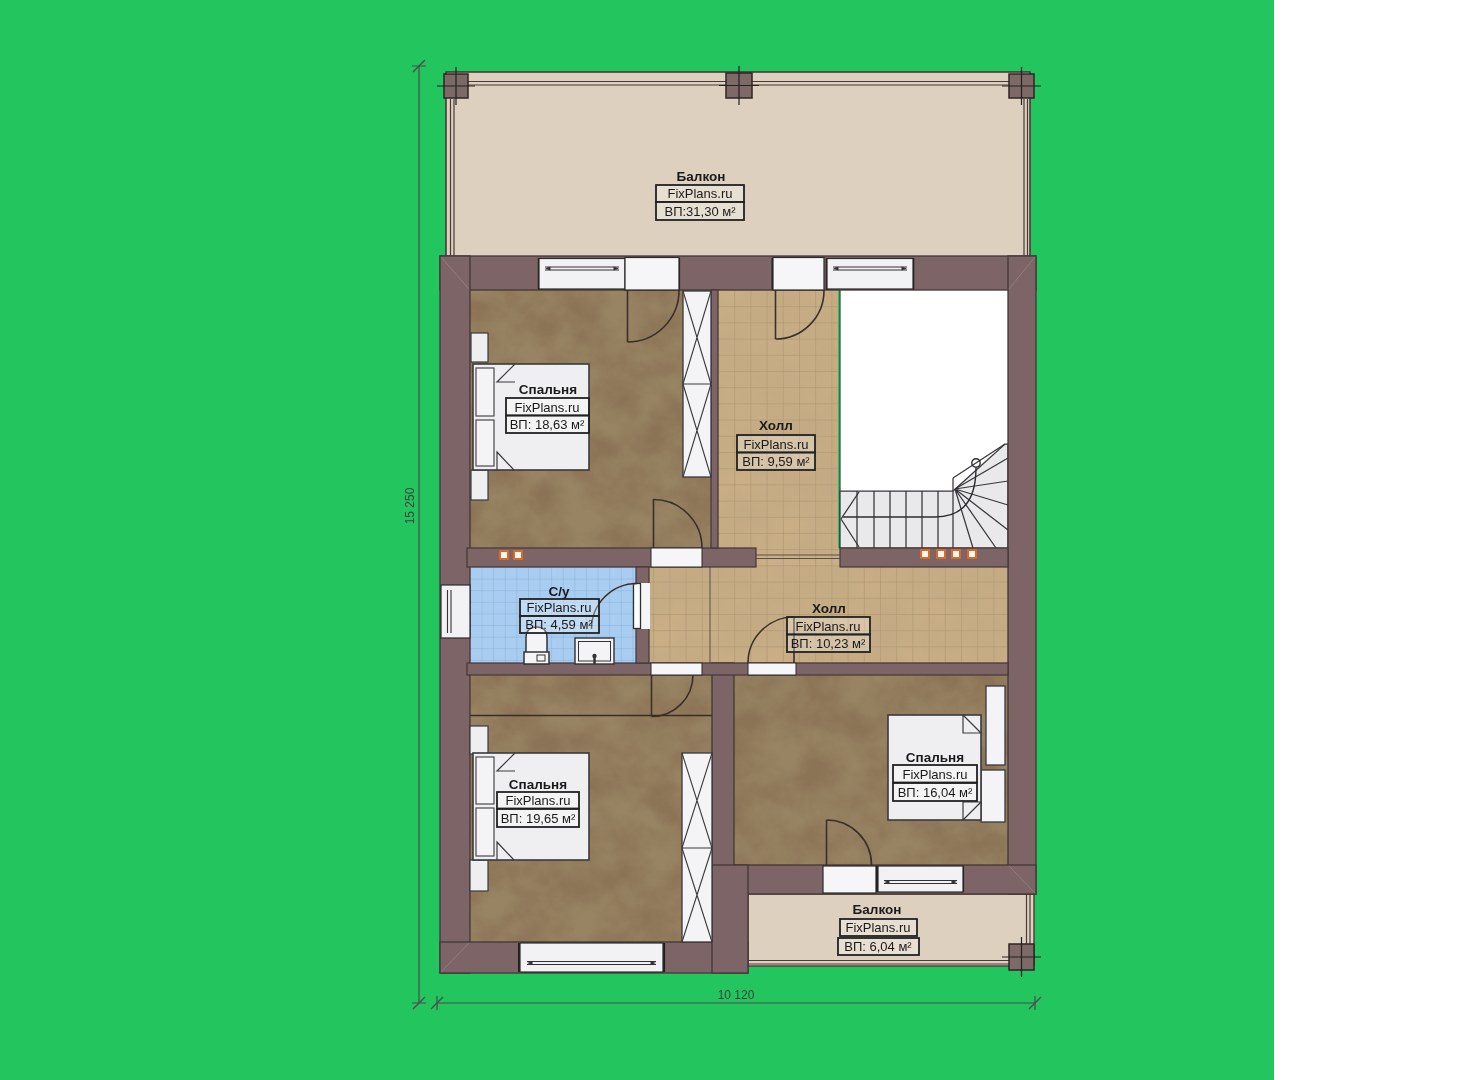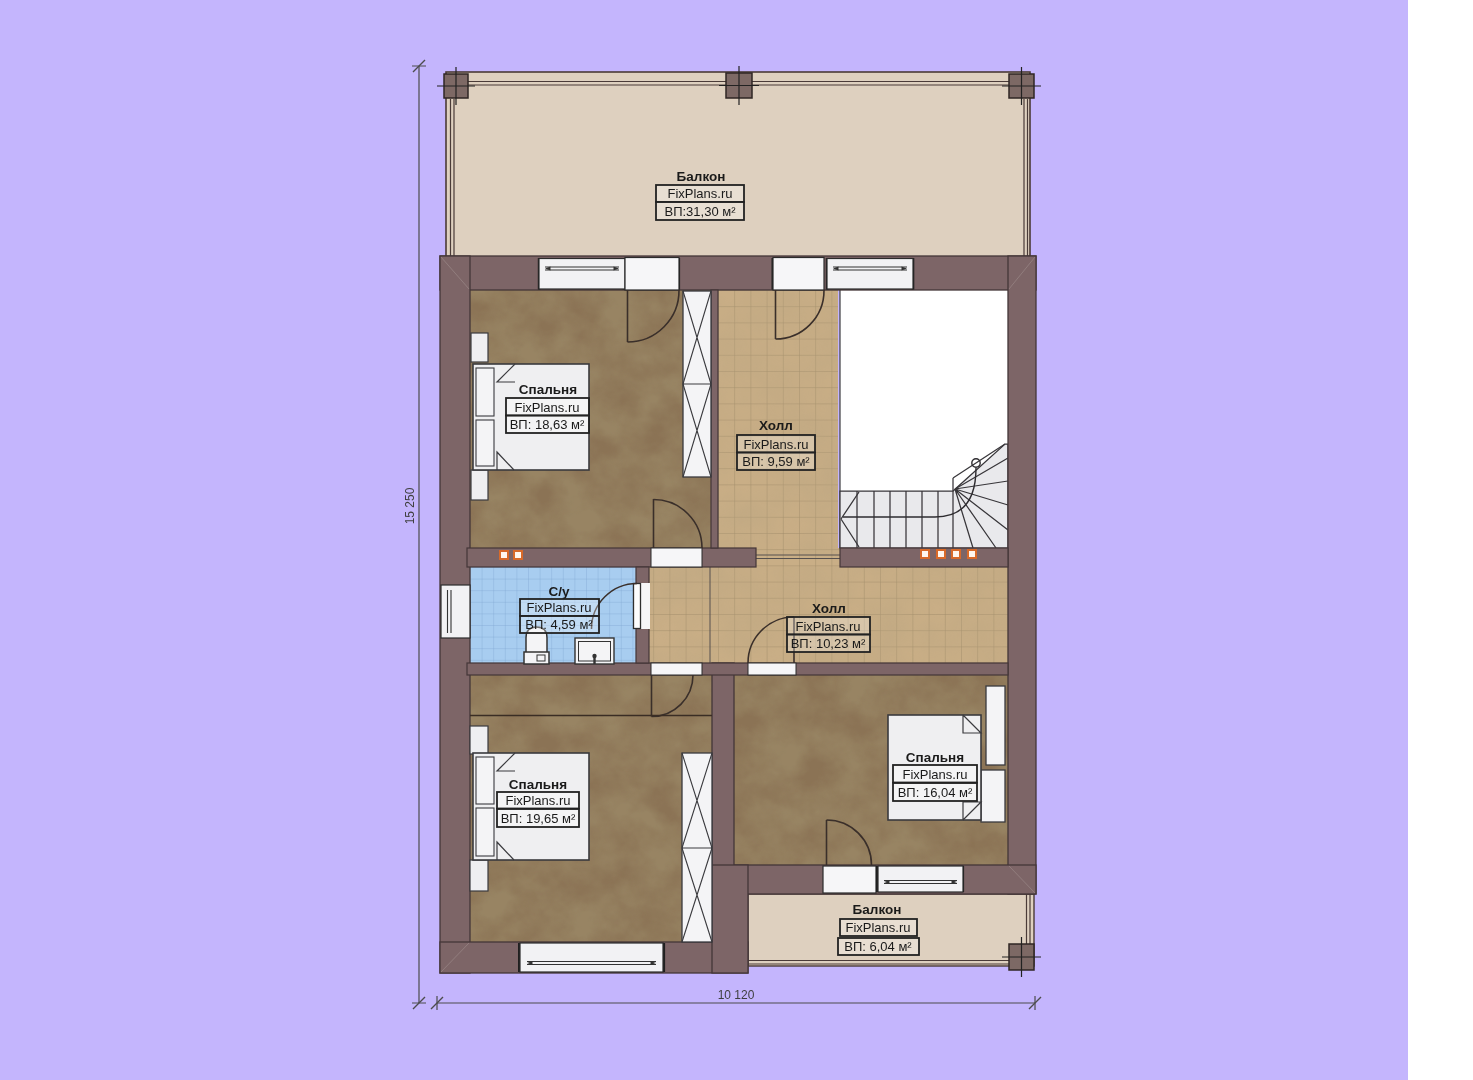--- a/index.html
+++ b/index.html
@@ -1,16 +1,16 @@
 <!DOCTYPE html>
 <html><head>
 <meta charset="utf-8">
 <style>
 html,body{margin:0;padding:0;background:#ffffff;}
-#page{position:relative;width:1408px;height:1080px;background:#c4b5fd;overflow:hidden;
+#page{position:relative;width:1274px;height:1080px;background:#22c55e;overflow:hidden;
 font-family:"Liberation Sans", sans-serif;}
 text{font-family:"Liberation Sans", sans-serif;}
 </style>
 </head>
 <body>
 <div id="page">
 <svg width="1473" height="1080" viewBox="0 0 1473 1080" xmlns="http://www.w3.org/2000/svg">
 <defs>
 <pattern id="tile" width="16.2" height="16.2" patternUnits="userSpaceOnUse" x="718" y="290">
   <rect width="16.2" height="16.2" fill="none"></rect>

